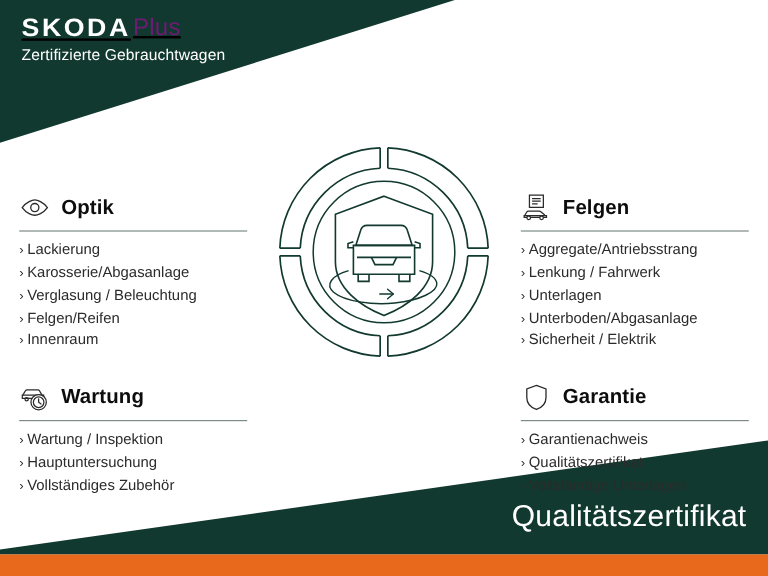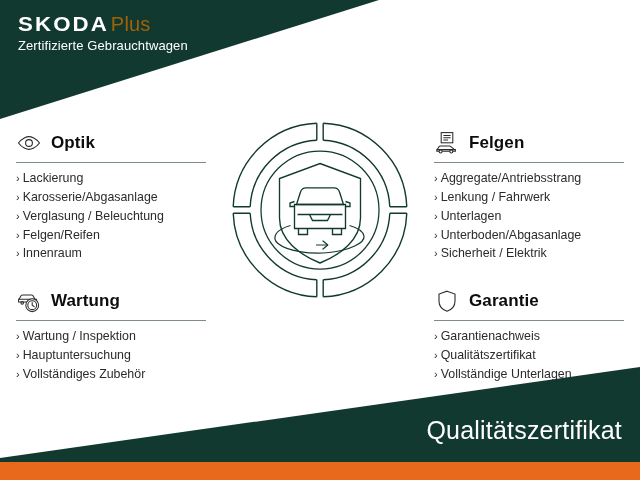--- a/index.html
+++ b/index.html
@@ -26,53 +26,55 @@
   }
 
   
   #brand {
     position:absolute;
     left:18px; top:13px;
     z-index:5;
   }
   .brand-row {
     display:flex;
-    align-items:center;
+    align-items:flex-start;
     gap:7px;
     line-height:1;
+    text-decoration:underline;
   }
   .brand-skoda {
     font-size:21px;
     font-weight:700;
     letter-spacing:2.0px;
     color:#ffffff;
     font-family:"Liberation Sans", sans-serif;
     transform:scaleX(1.06);
     transform-origin:left center;
   }
   .brand-plus {
     font-size:20px;
     font-weight:400;
-    color:#a16207;
+    color:#701a75;
     letter-spacing:0.2px;
   }
   .brand-sub {
     margin-top:5px;
     font-size:13px;
     font-weight:400;
     color:#ffffff;
     letter-spacing:0.1px;
     line-height:1.1;
   }
 
   
   .col {
     position:absolute;
     width:198px;
     z-index:4;
+    margin-top:30px;
   }
   #col-left  { left:16px; }
   #col-right { left:434px; }
 
   .section { margin-bottom:0; }
   .section + .section { margin-top:23px; }
 
   .sec-head {
     display:flex;
     align-items:center;

